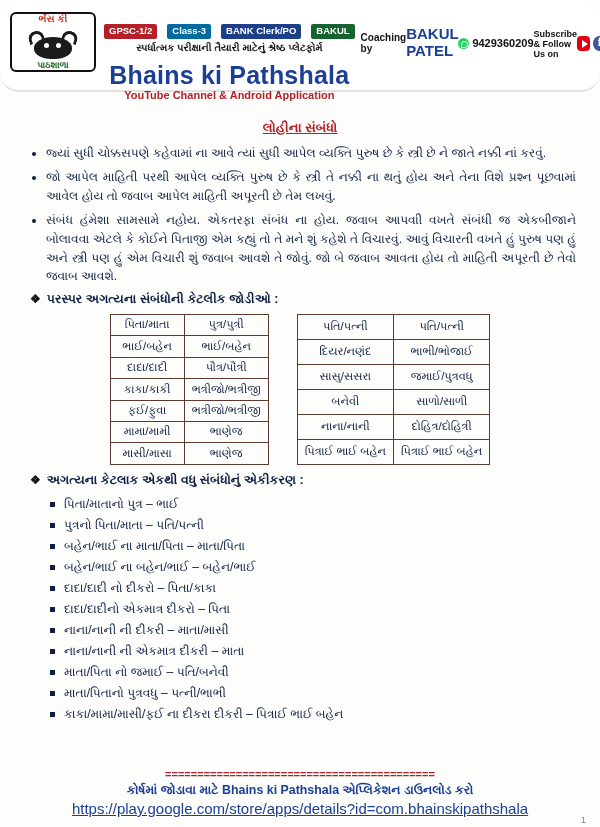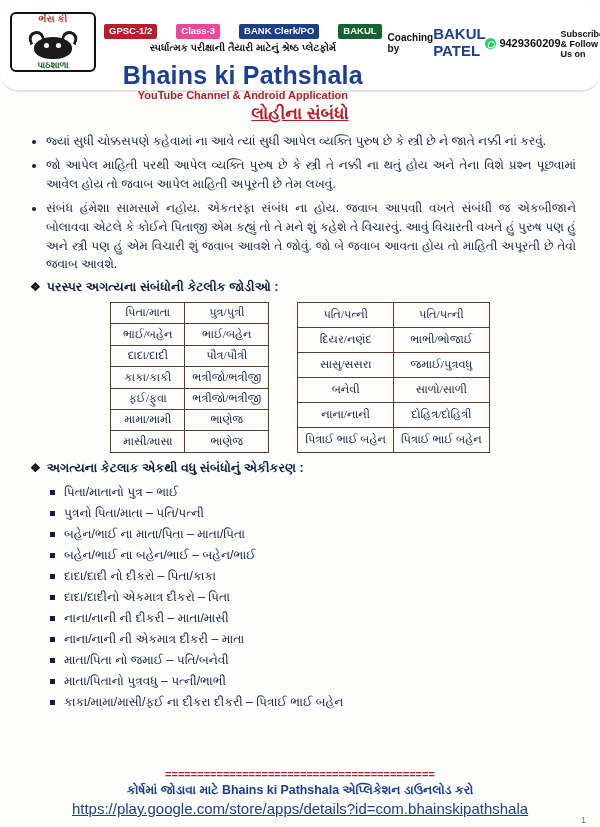--- a/index.html
+++ b/index.html
@@ -92,35 +92,35 @@
   .center-block {
     flex: 1 1 auto;
     padding: 0 6px 0 8px;
     display: flex;
     flex-direction: column;
     align-items: center;
     justify-content: flex-start;
   }
   .exam-badges {
     display: flex;
-    gap: 19px;
+    gap: 10px;
     margin-bottom: 2px;
     margin-top: 41px;
   }
   .badge {
     font-size: 9.5px;
     font-weight: bold;
     color: #fff;
     padding: 2px 5px;
     border-radius: 2px;
     white-space: nowrap;
     line-height: 1.1;
   }
   .b-red { background: #b3202a; }
-  .b-dark { background: #ec4899; }
+  .b-dark { background: #0369a1; }
   .b-blue { background: #1d3f8a; }
   .b-green { background: #15632f; }
 
   .tagline {
     font-size: 10px;
     color: #111;
     font-weight: bold;
     margin: 1px 0 0 0;
     text-align: center;
   }
@@ -204,25 +204,25 @@
     display: flex; align-items: center;
     line-height: 1;
   }
 
   
   .content {
     padding: 6px 24px 0 24px;
   }
   .doc-title {
     text-align: center;
-    font-size: 17px;
+    font-size: 13px;
     font-weight: bold;
     color: #b3202a;
     text-decoration: underline;
-    margin: 6px 0 8px 0;
+    margin: 22px 0 8px 0;
   }
   ul.bullets {
     margin: 0 0 6px 0;
     padding-left: 22px;
   }
   ul.bullets li {
     font-size: 12.2px;
     line-height: 1.55;
     color: #0f1f44;
     margin-bottom: 5px;
@@ -238,21 +238,20 @@
     margin: 6px 0 6px 6px;
   }
   .flower { color: #111; font-size: 12px; line-height: 1.3; }
 
   
   .tables {
     display: flex;
     gap: 28px;
     justify-content: center;
     margin: 2px 0 8px 0;
-    font-family: Liberation Serif, serif;
   }
   table.rel {
     border-collapse: collapse;
     font-size: 11.4px;
     color: #0f1f44;
   }
   table.rel td {
     border: 1px solid #5a3a2e;
     padding: 2.5px 7px;
     text-align: center;

